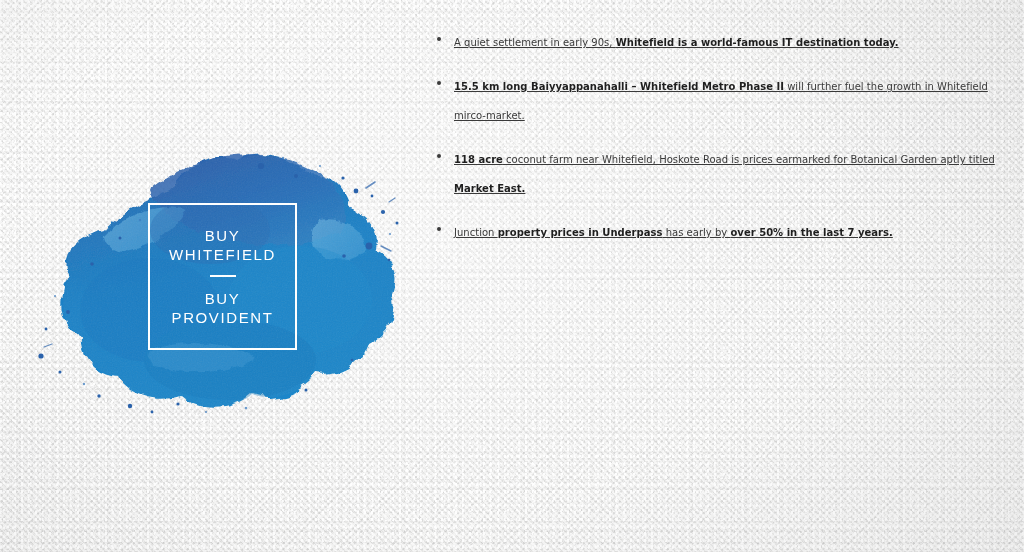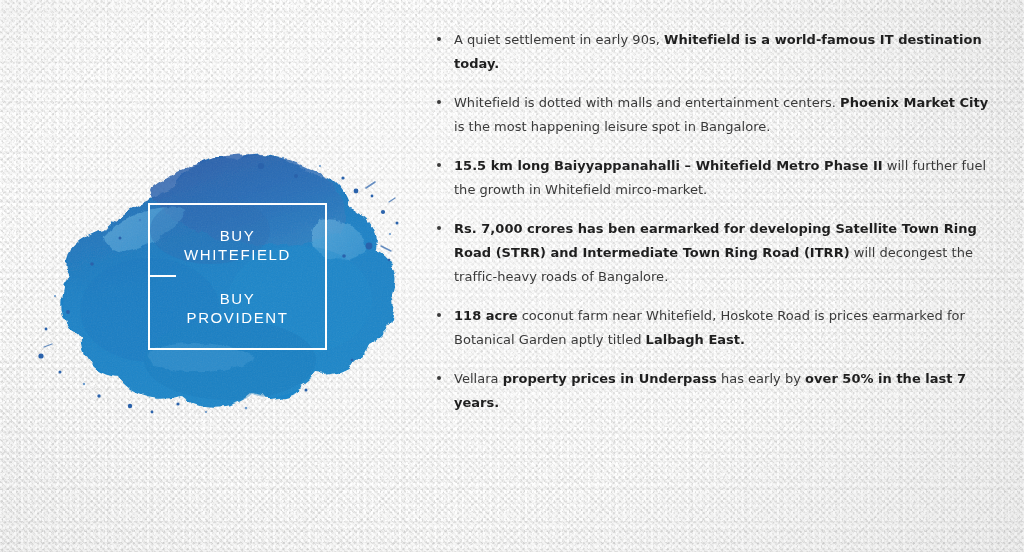--- a/index.html
+++ b/index.html
@@ -38,48 +38,49 @@
     position:absolute;inset:0;
     background:radial-gradient(ellipse 75% 85% at 40% 45%, rgba(255,255,255,.35) 0%, rgba(255,255,255,0) 55%, rgba(120,120,120,.10) 100%);
   }
 
   
   #blob-wrap{position:absolute;left:0;top:60px;width:420px;height:400px;}
   #blob-wrap svg{display:block;}
 
   
   #caption-box{
-    position:absolute;left:148px;top:203px;width:179px;height:147px;
+    position:absolute;left:148px;top:203px;width:149px;height:147px;
     border:2px solid #ffffff;
     box-sizing:border-box;
     display:flex;flex-direction:column;
-    justify-content:center;
+    align-items:center;justify-content:center;
     color:#ffffff;
     font-family:"Liberation Sans", sans-serif;
     letter-spacing:1.6px;
     line-height:1.28;
     text-align:center;
   }
   .cap-line{font-size:15px;font-weight:400;white-space:nowrap;}
   #cap-rule{width:26px;height:2px;background:#ffffff;margin:11px 0 12px 0;}
 
   
   #bullets{
     position:absolute;left:430px;top:28px;width:570px;
     font-family:"DejaVu Sans", sans-serif;
     color:#333333;
   }
   .bullet{
     position:relative;
     padding-left:24px;
     margin-bottom:15px;
-    font-size:13px;
-    line-height:24px;
+    font-size:10px;
+    line-height:29px;
     color:#3a3a3a;
     letter-spacing:.02px;
+    text-decoration:underline;
   }
   .bullet:before{
     content:"";
     position:absolute;left:7px;top:8.5px;
     width:4px;height:4px;border-radius:50%;
     background:#3a3a3a;
   }
   .bullet b{color:#1f1f1f;font-weight:700;}
 </style>
 </head>
@@ -230,18 +231,16 @@
 <div id="caption-box">
   <div class="cap-line">BUY</div>
   <div class="cap-line">WHITEFIELD</div>
   <div id="cap-rule"></div>
   <div class="cap-line">BUY</div>
   <div class="cap-line">PROVIDENT</div>
 </div>
 
 <div id="bullets">
     <div class="bullet"><span>A quiet settlement in early 90s, </span><b>Whitefield is a world-famous IT destination today.</b></div>
-    <div class="bullet"><span>Whitefield is dotted with malls and entertainment centers. </span><b>Phoenix Market City</b><span> is the most happening leisure spot in Bangalore.</span></div>
     <div class="bullet"><b>15.5 km long Baiyyappanahalli – Whitefield Metro Phase II</b><span> will further fuel the growth in Whitefield mirco-market.</span></div>
-    <div class="bullet"><b>Rs. 7,000 crores has ben earmarked for developing Satellite Town Ring Road (STRR) and Intermediate Town Ring Road (ITRR)</b><span> will decongest the traffic-heavy roads of Bangalore.</span></div>
-    <div class="bullet"><b>118 acre</b><span> coconut farm near Whitefield, Hoskote Road is prices earmarked for Botanical Garden aptly titled </span><b>Lalbagh East.</b></div>
-    <div class="bullet"><span>Vellara </span><b>property prices in Underpass</b><span> has early by </span><b>over 50% in the last 7 years.</b></div>
+    <div class="bullet"><b>118 acre</b><span> coconut farm near Whitefield, Hoskote Road is prices earmarked for Botanical Garden aptly titled </span><b>Market East.</b></div>
+    <div class="bullet"><span>Junction </span><b>property prices in Underpass</b><span> has early by </span><b>over 50% in the last 7 years.</b></div>
   </div>
 
 </body></html>

